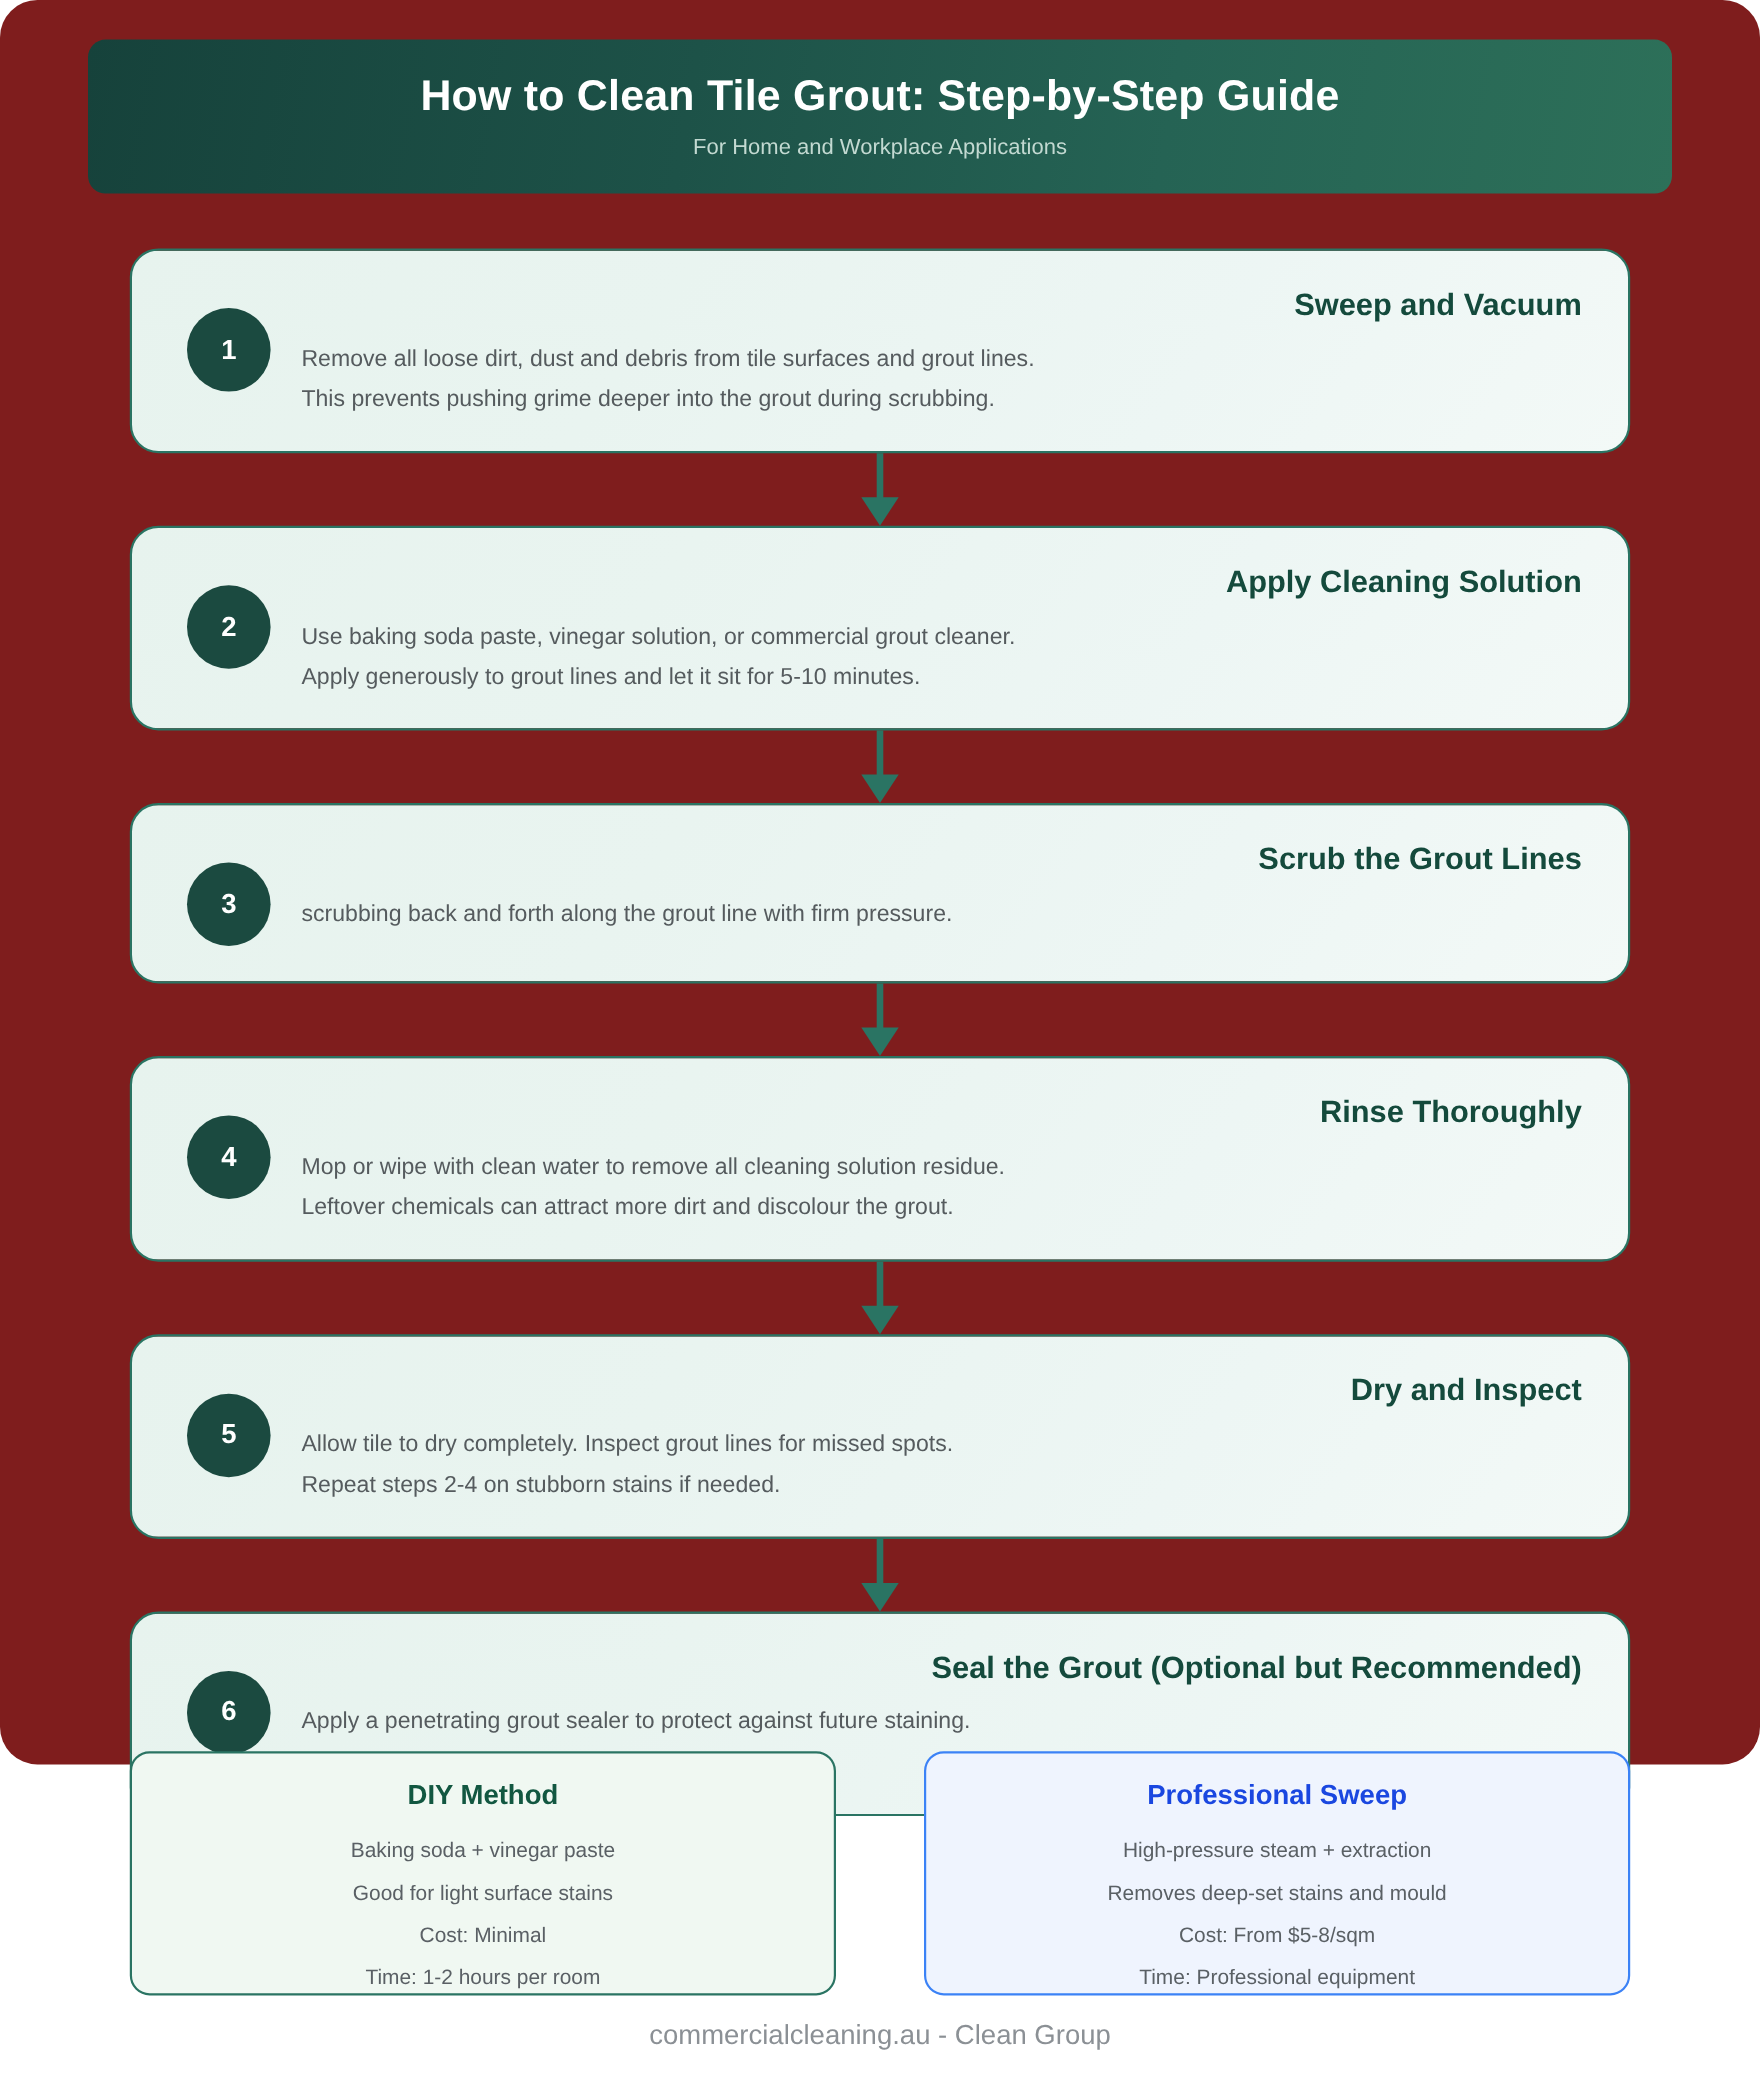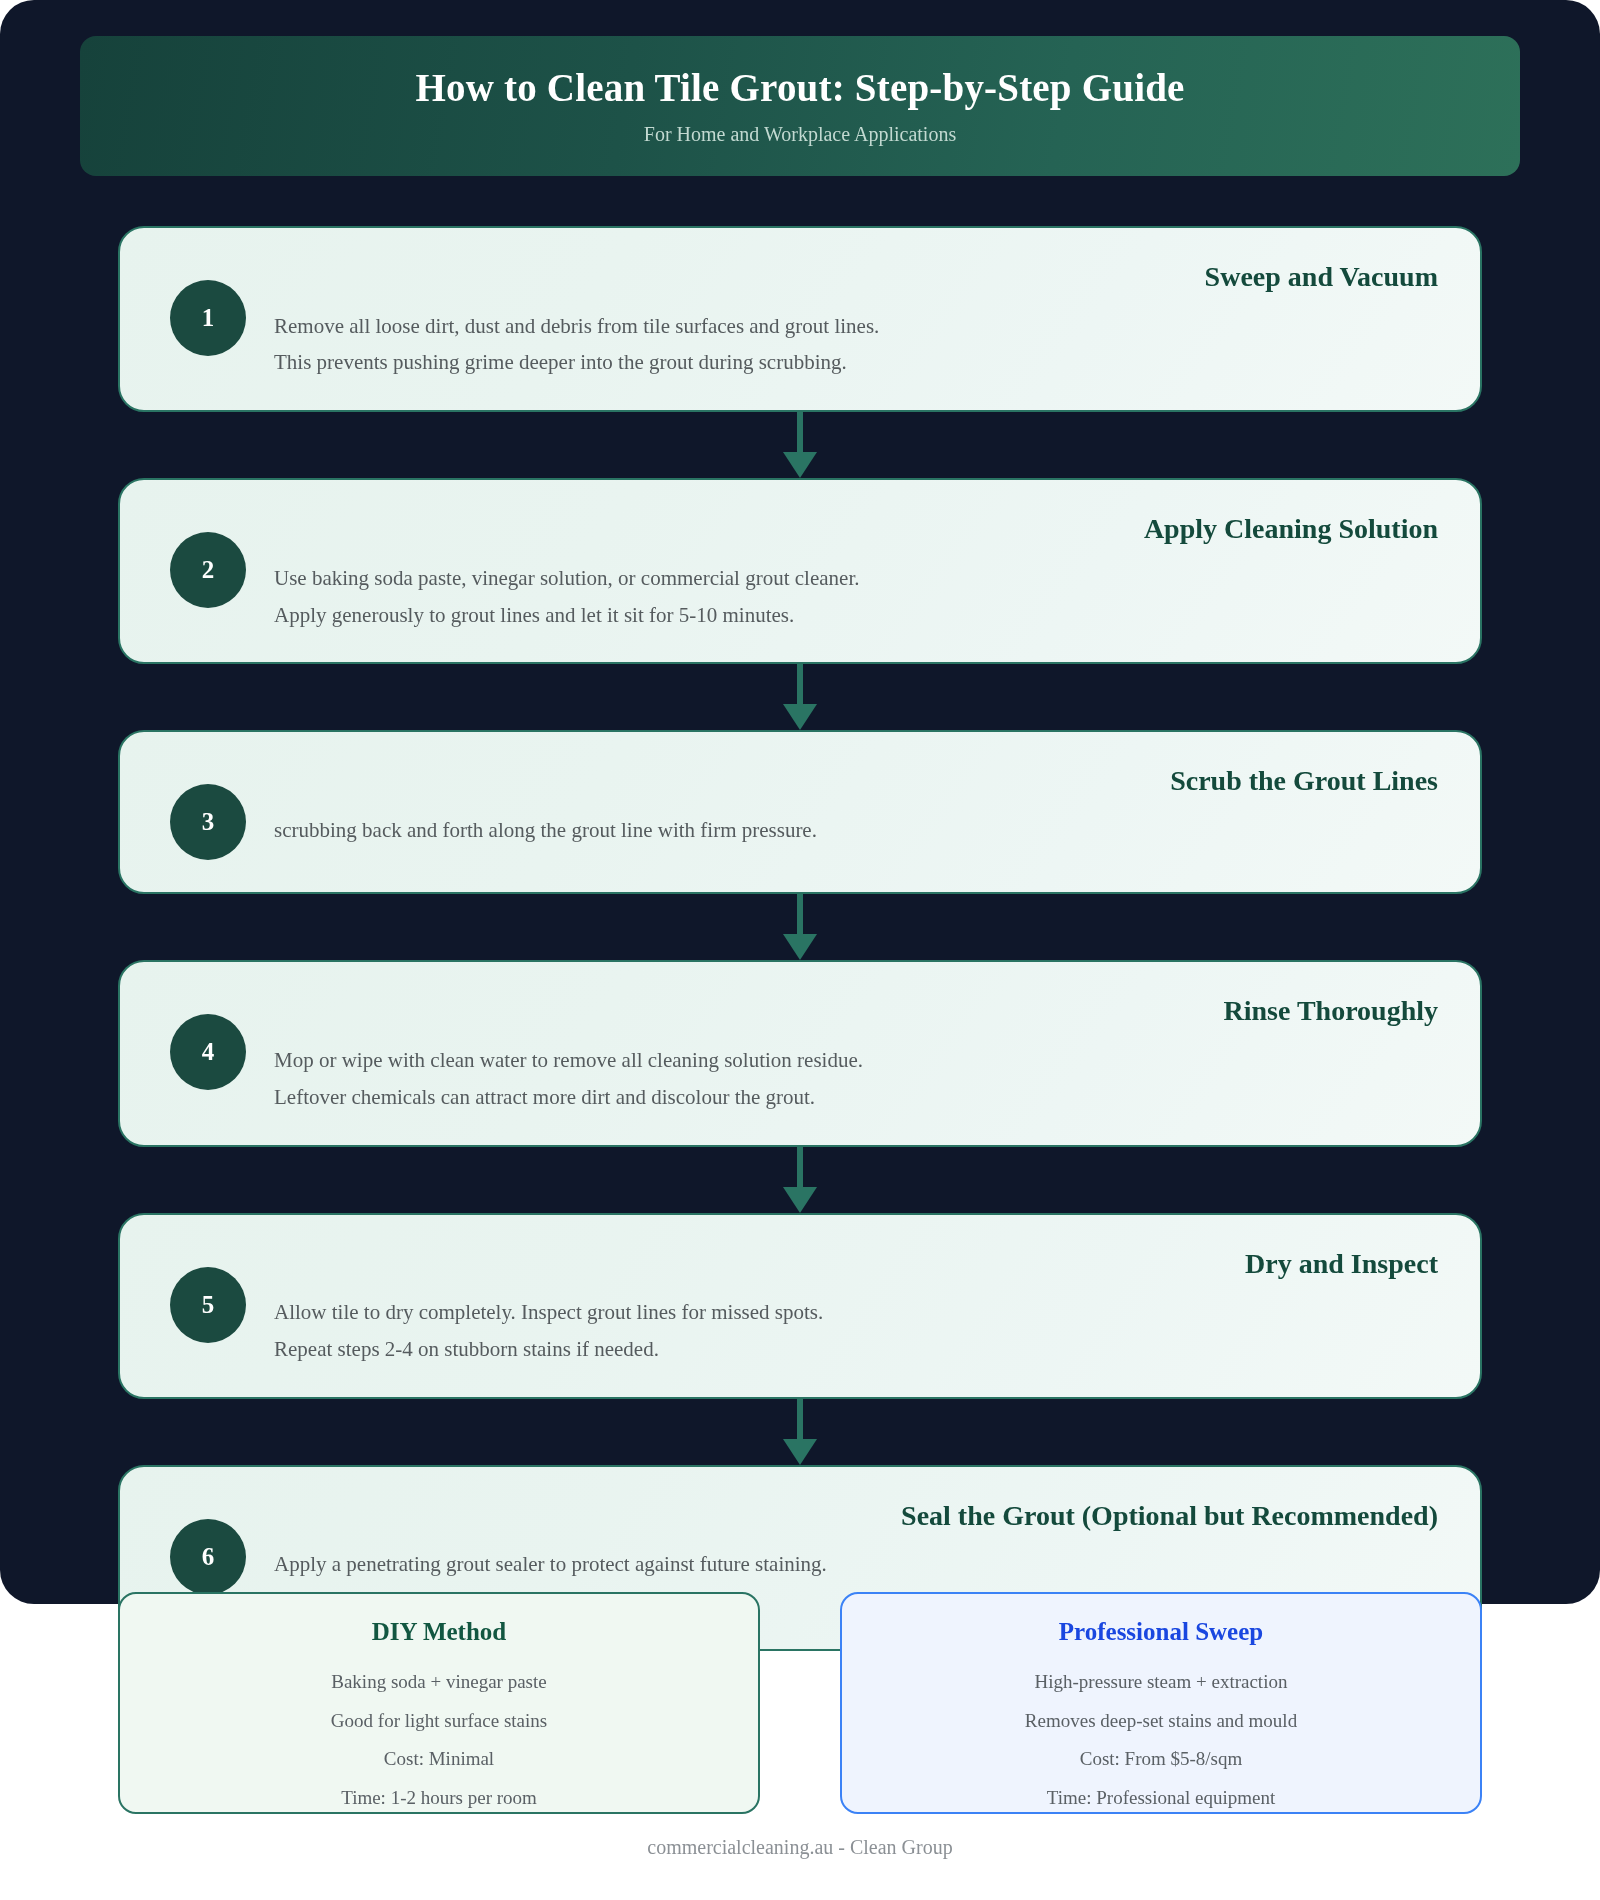--- a/index.html
+++ b/index.html
@@ -13,24 +13,23 @@
     font-family: "Liberation Sans", sans-serif;
     overflow: hidden;
   }
 
   
   .canvas {
     position: relative;
     width: 1600px;
     height: 1604px;
     box-sizing: border-box;
-    background: #0f172a;
+    background: #7f1d1d;
     border-radius: 34px;
     padding: 0;
-    font-family: Liberation Serif, serif;
   }
 
   
   .header {
     position: absolute;
     left: 80px;
     top: 36px;
     width: 1440px;
     height: 140px;
     box-sizing: border-box;
@@ -185,21 +184,21 @@
   .compare-line + .compare-line { margin-top: 11px; }
 
   
   .footer {
     position: absolute;
     left: 0;
     top: 1836px;
     width: 1600px;
     text-align: center;
     color: #8b9095;
-    font-size: 20px;
+    font-size: 25px;
   }
 </style>
 </head>
 <body>
 
 <div class="canvas">
 
   <div class="header">
     <div class="header-title">How to Clean Tile Grout: Step-by-Step Guide</div>
     <div class="header-sub">For Home and Workplace Applications</div>

